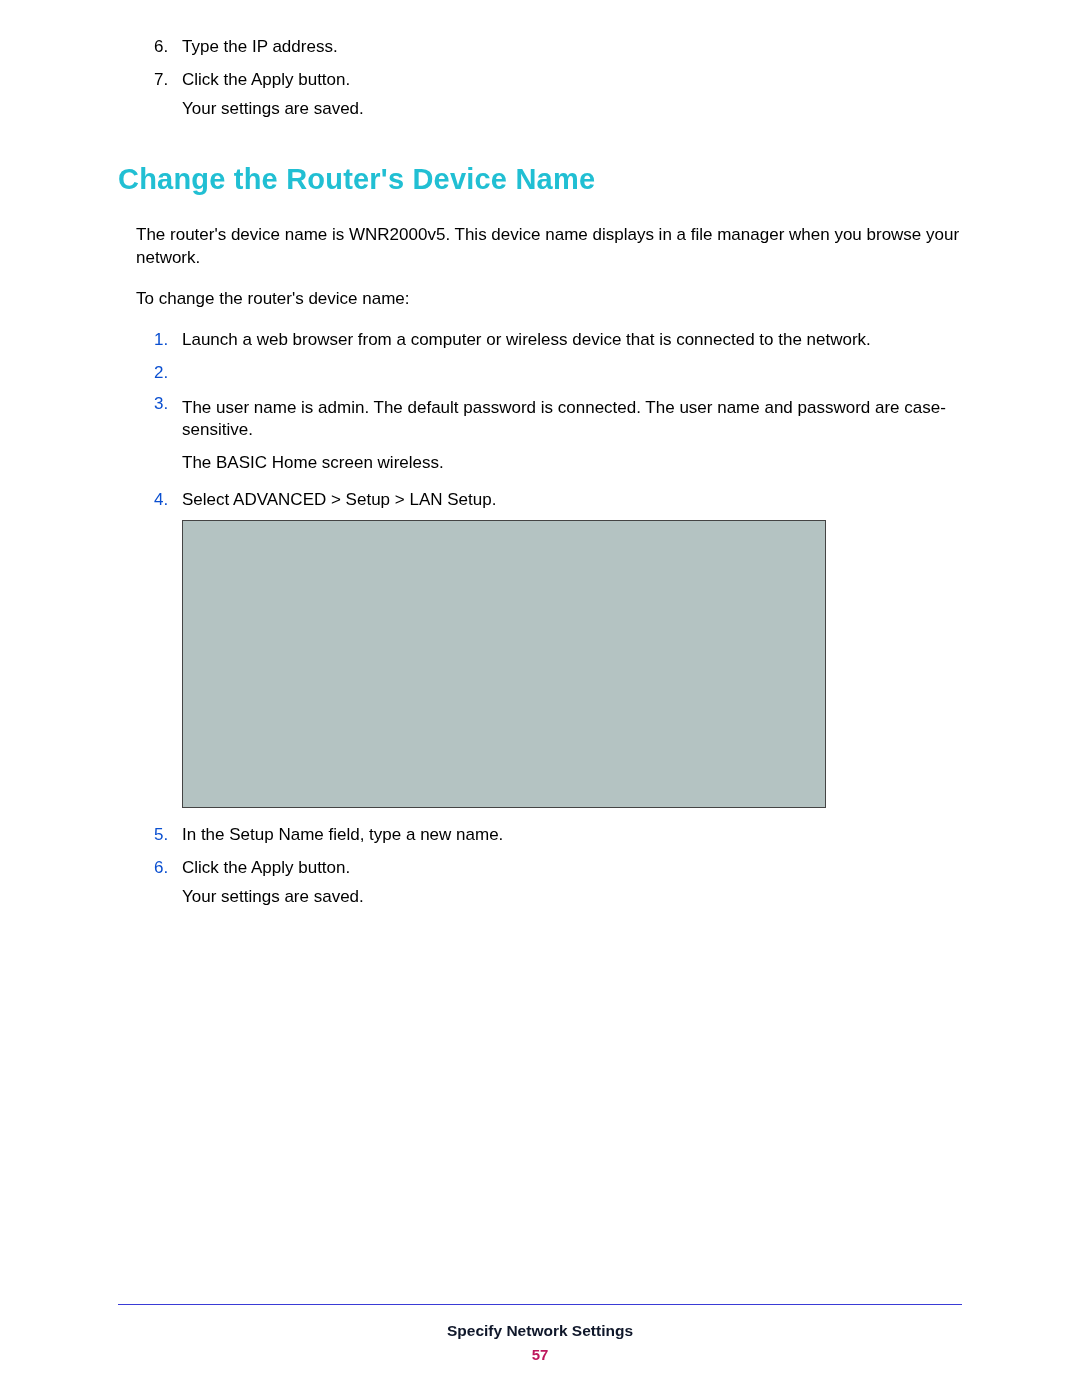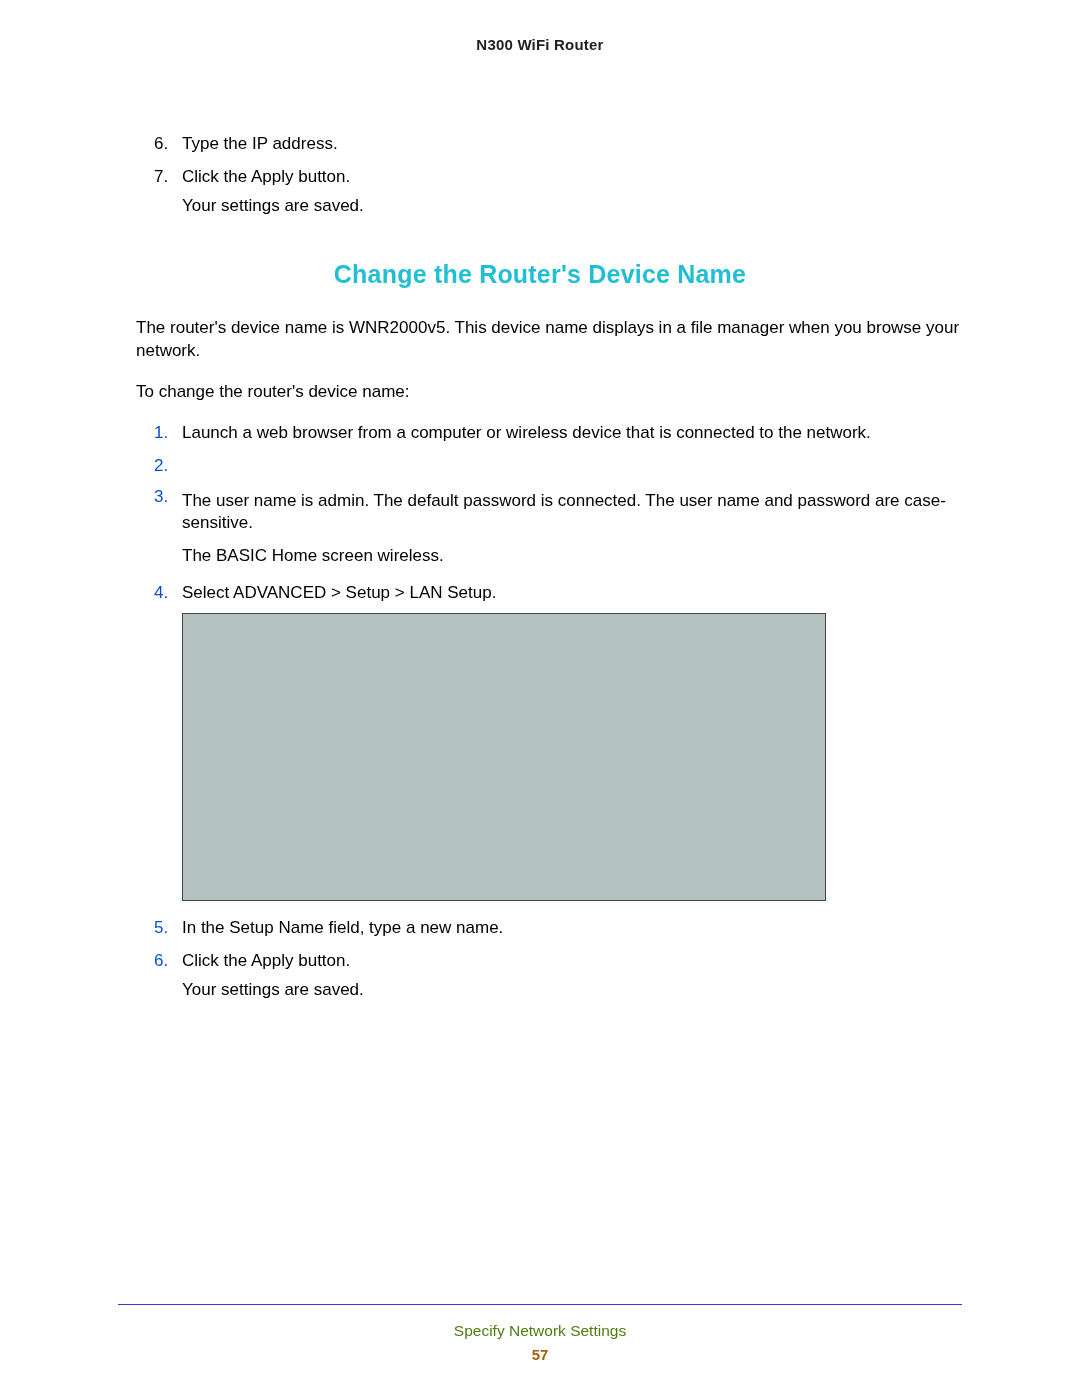--- a/index.html
+++ b/index.html
@@ -37,26 +37,25 @@
   .li-num {
     min-width: 28px;
     font-weight: 400;
     color: #0a4fd0;
   }
   .li-num.black { color: #000; }
   .li-body { flex: 1; }
   .li-body p { margin: 0 0 6px 0; }
   .bold { font-weight: 400; }
   .h2 {
-    font-size: 25px;
+    font-size: 29px;
     font-weight: 700;
     color: #21bfd3;
     margin: 36px 0 28px 0;
     letter-spacing: 0.2px;
-    text-align: center;
   }
   .para {
     font-size: 17px;
     line-height: 1.35;
     margin: 0 0 18px 0;
     color: #000000;
   }
   .indent-block {
     margin-left: 18px;
   }
@@ -76,37 +75,36 @@
   }
   .footer {
     position: absolute;
     left: 0;
     right: 0;
     bottom: 34px;
     text-align: center;
   }
   .footer-title {
     font-size: 15.5px;
-    font-weight: 400;
-    color: #4d7c0f;
+    font-weight: 700;
+    color: #0f172a;
     margin-bottom: 6px;
   }
   .footer-page {
     font-size: 15px;
     font-weight: 700;
-    color: #a16207;
+    color: #be185d;
   }
   .spacer-xs { height: 4px; }
 </style>
 </head>
 <body>
 
 <div class="page">
 
-  <div class="doc-header">N300 WiFi Router</div>
 
   <div class="ol-wrap">
     <div class="li-row">
       <div class="li-num black">6.</div>
       <div class="li-body">
           <p class="bold">Type the IP address.</p>
         </div>
     </div>
     <div class="li-row">
       <div class="li-num black">7.</div>

